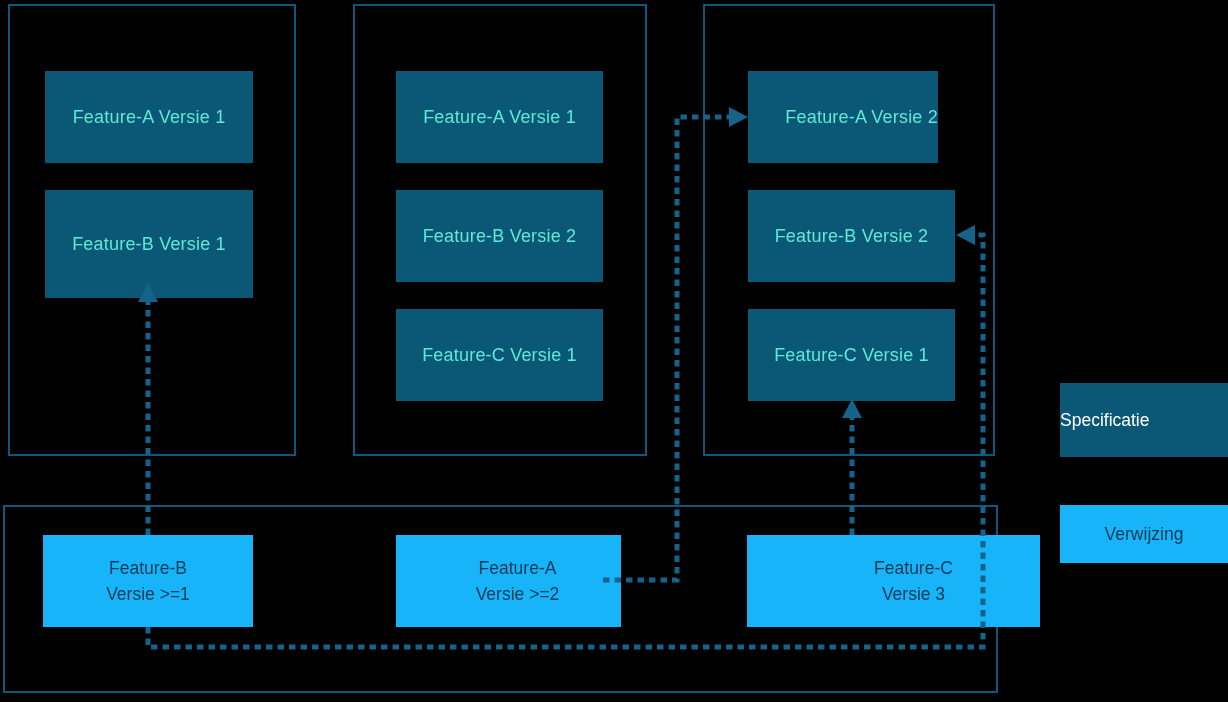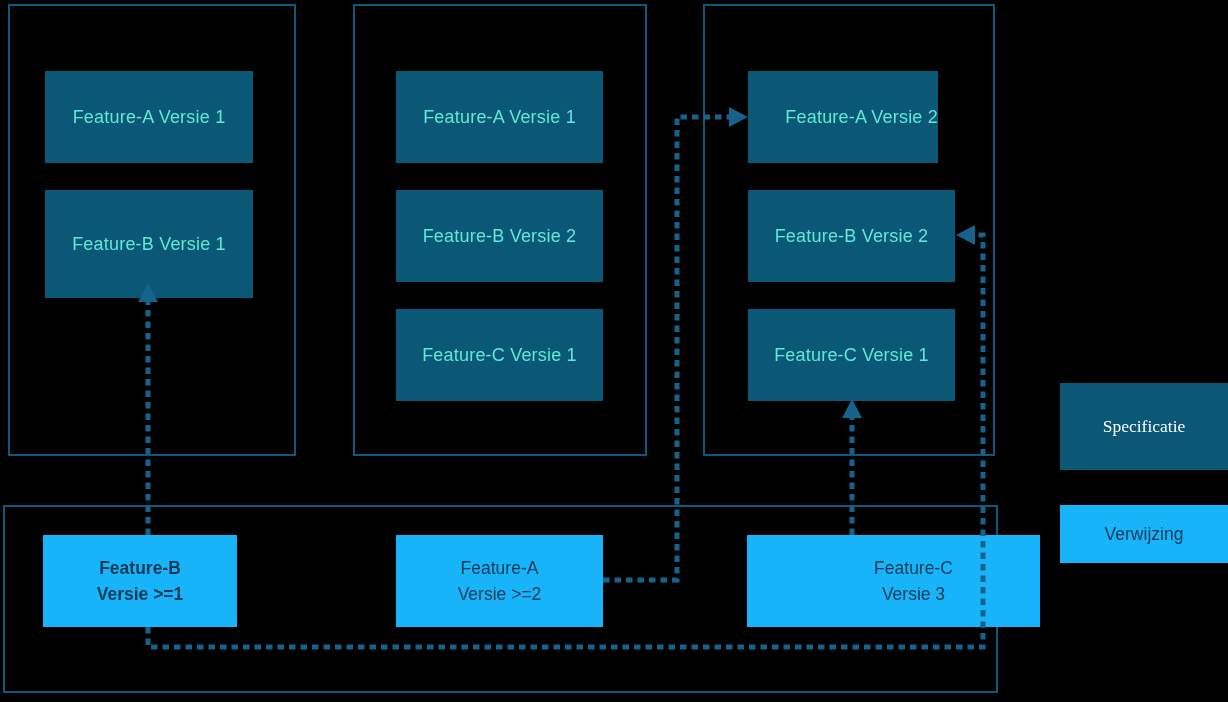--- a/index.html
+++ b/index.html
@@ -44,29 +44,27 @@
     font-size: 17.5px;
     line-height: 1.5;
     z-index: 2;
     text-align: center;
   }
   .legend-box-spec {
     position: absolute;
     left: 1060px;
     top: 383px;
     width: 168px;
-    height: 87px;
+    height: 74px;
     background: #0B5776;
     color: #FFFFFF;
     display: flex;
     align-items: center;
-    justify-content: center;
     font-size: 17.5px;
     z-index: 2;
-    font-family: Liberation Serif, serif;
   }
   .legend-box-ref {
     position: absolute;
     left: 1060px;
     top: 505px;
     width: 168px;
     height: 58px;
     background: #18B4FA;
     color: #0D3A55;
     display: flex;
@@ -90,22 +88,22 @@
   
   #c1-a { left: 45px;  top: 71px;  width: 208px; height: 92px; }
   #c1-b { left: 45px;  top: 190px; width: 208px; height: 108px; }
   #c2-a { left: 396px; top: 71px;  width: 207px; height: 92px; }
   #c2-b { left: 396px; top: 190px; width: 207px; height: 92px; }
   #c2-c { left: 396px; top: 309px; width: 207px; height: 92px; }
   #c3-a { left: 748px; top: 71px;  width: 190px; height: 92px; justify-content: flex-end; }
   #c3-b { left: 748px; top: 190px; width: 207px; height: 92px; }
   #c3-c { left: 748px; top: 309px; width: 207px; height: 92px; }
   
-  #r-b { left: 43px;  top: 535px; width: 194px; height: 92px; font-weight: bold; }
-  #r-a { left: 396px; top: 535px; width: 207px; height: 92px; }
+  #r-b { left: 43px;  top: 535px; width: 210px; height: 92px; }
+  #r-a { left: 396px; top: 535px; width: 207px; height: 92px; padding-left: 18px; }
   #r-c { left: 747px; top: 535px; width: 253px; height: 92px; padding-left: 40px; }
 </style>
 </head>
 <body>
 
 <div id="c1" class="container-frame"></div>
 <div id="c2" class="container-frame"></div>
 <div id="c3" class="container-frame"></div>
 <div id="cb" class="container-frame"></div>
 

